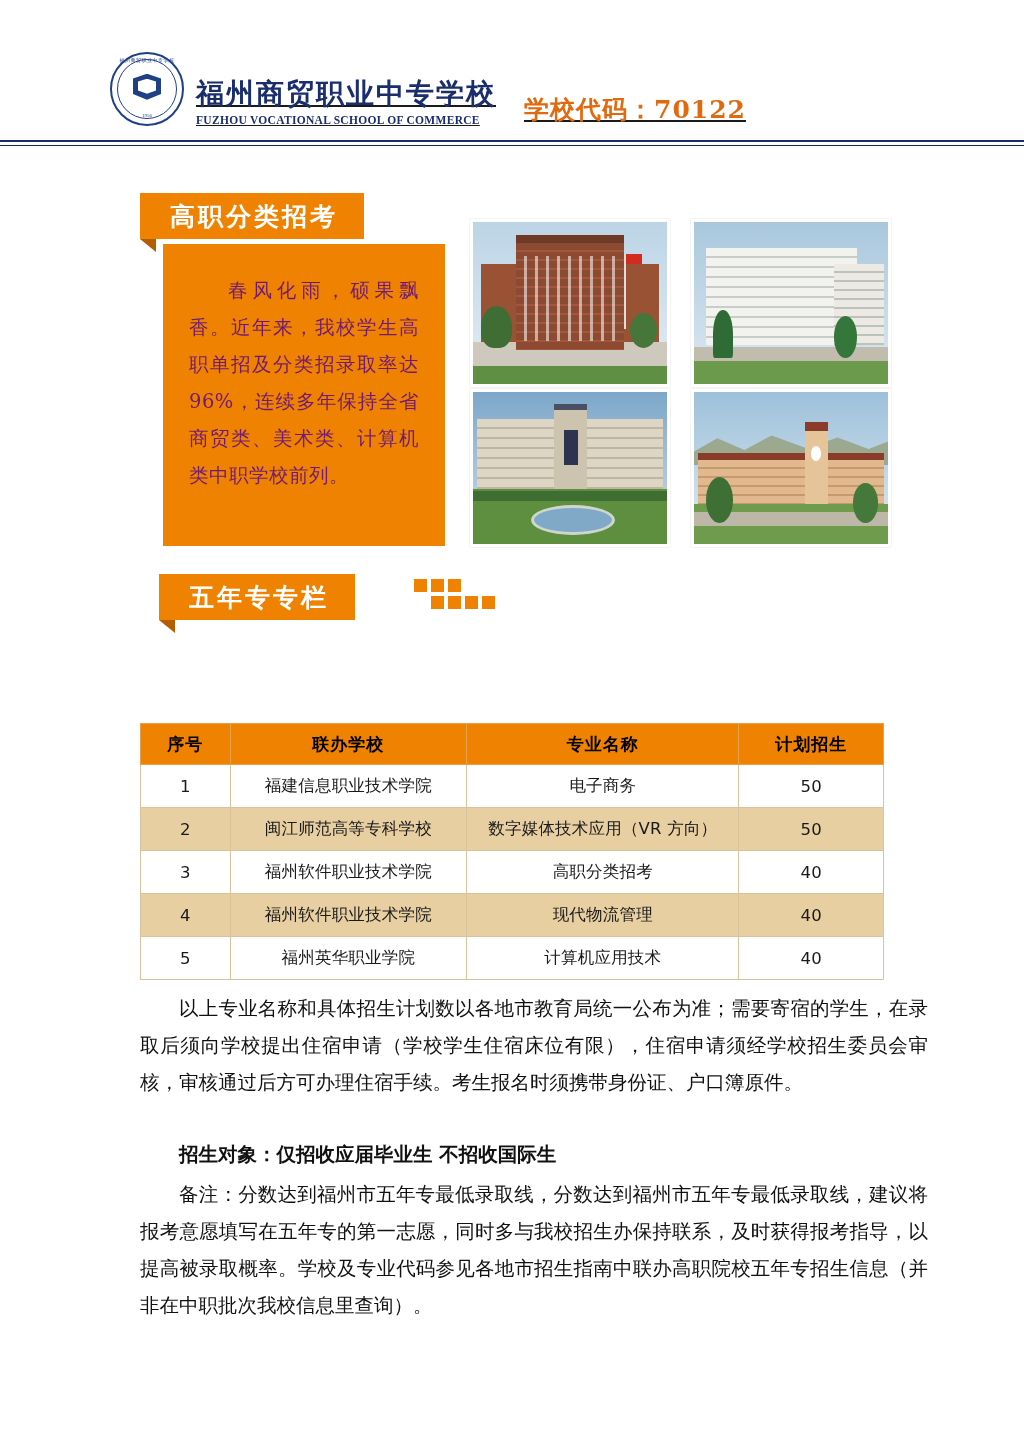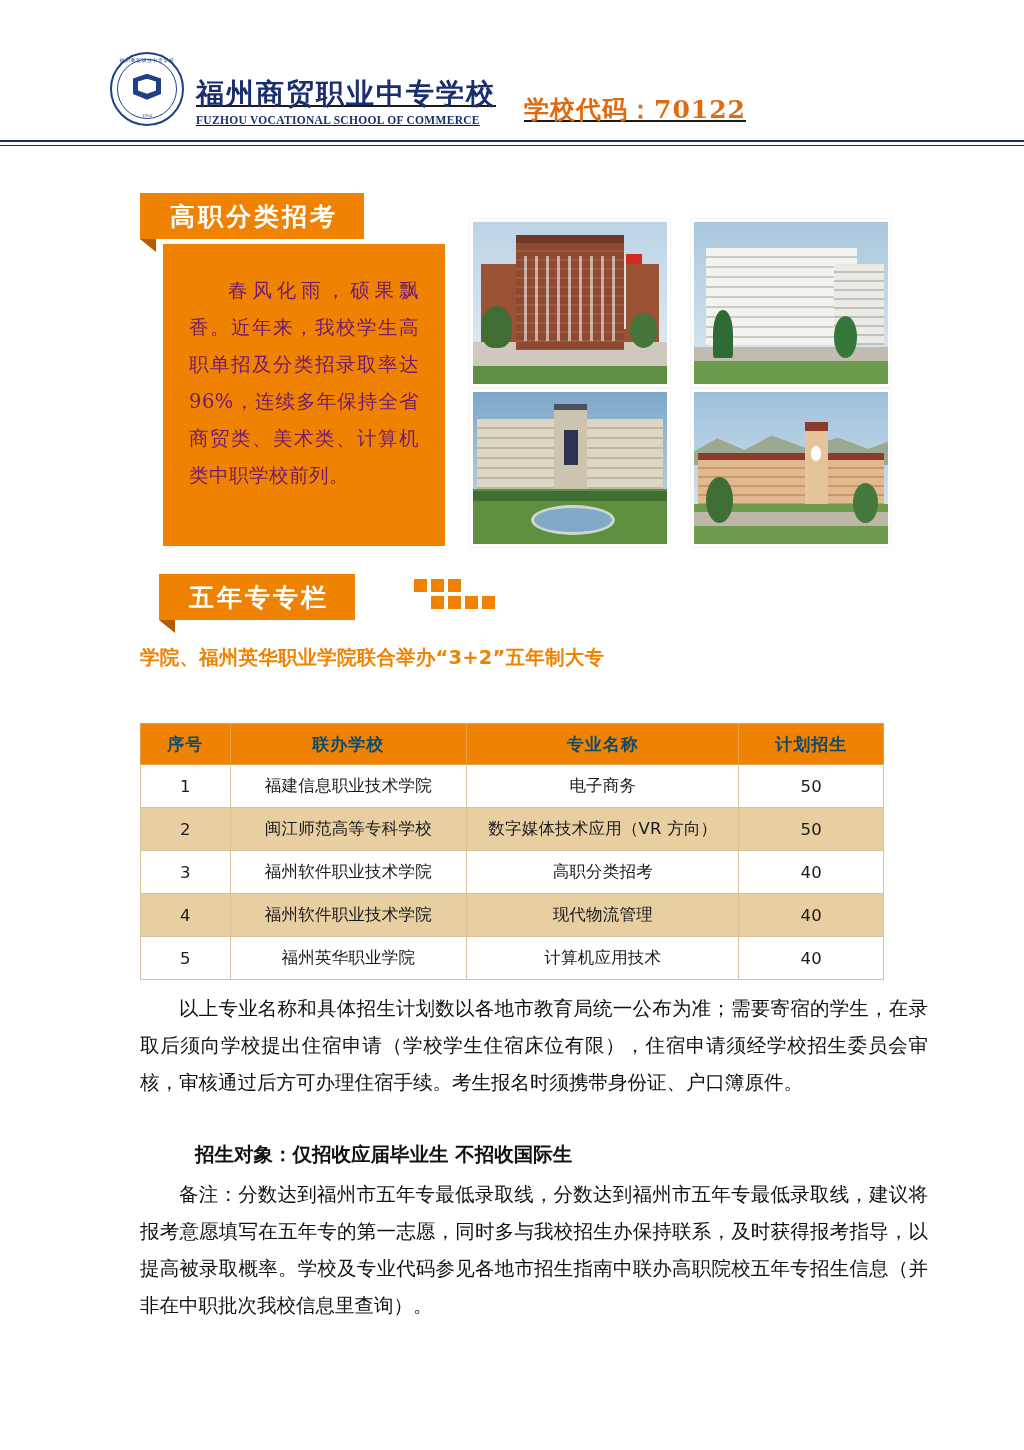--- a/index.html
+++ b/index.html
@@ -277,21 +277,21 @@
   .plan-table {
     position: absolute;
     left: 140px;
     top: 723px;
     width: 744px;
     border-collapse: collapse;
     font-family: "DejaVu Sans", "Liberation Sans", sans-serif;
   }
   .plan-table th {
     background: #ef8200;
-    color: #0c4a6e;
+    color: #000000;
     font-size: 17px;
     font-weight: bold;
     height: 38px;
     letter-spacing: 1px;
     border: 1px solid #e8a04a;
   }
   .plan-table td {
     height: 40px;
     text-align: center;
     font-size: 16.5px;
@@ -314,21 +314,21 @@
     font-size: 19.5px;
     line-height: 37px;
     color: #111111;
     text-align: justify;
     font-family: "DejaVu Serif", "Liberation Serif", serif;
   }
   .p1 { top: 990px; }
   .p1 p, .p3 p { margin: 0; text-indent: 2em; }
   .bold-line {
     position: absolute;
-    left: 156px;
+    left: 140px;
     top: 1136px;
     width: 788px;
     font-size: 19.5px;
     font-weight: bold;
     line-height: 37px;
     color: #111111;
     text-indent: 2em;
     font-family: "DejaVu Sans", "Liberation Sans", sans-serif;
   }
   .p3 { top: 1176px; }
@@ -409,21 +409,20 @@
   <i style="left:0;   top:4px;"></i>
   <i style="left:17px;top:4px;"></i>
   <i style="left:34px;top:4px;"></i>
   <i style="left:17px;top:21px;"></i>
   <i style="left:34px;top:21px;"></i>
   <i style="left:51px;top:21px;"></i>
   <i style="left:68px;top:21px;"></i>
 </div>
 
 <div class="five-intro">
-  <span>学院、福州英华职业学院联合举办“3+2”五年制大专</span>
 </div>
 
 <table class="plan-table">
   <thead>
     <tr>
       <th class="col-no">序号</th>
       <th class="col-sch">联办学校</th>
       <th class="col-maj">专业名称</th>
       <th class="col-plan">计划招生</th>
     </tr>

